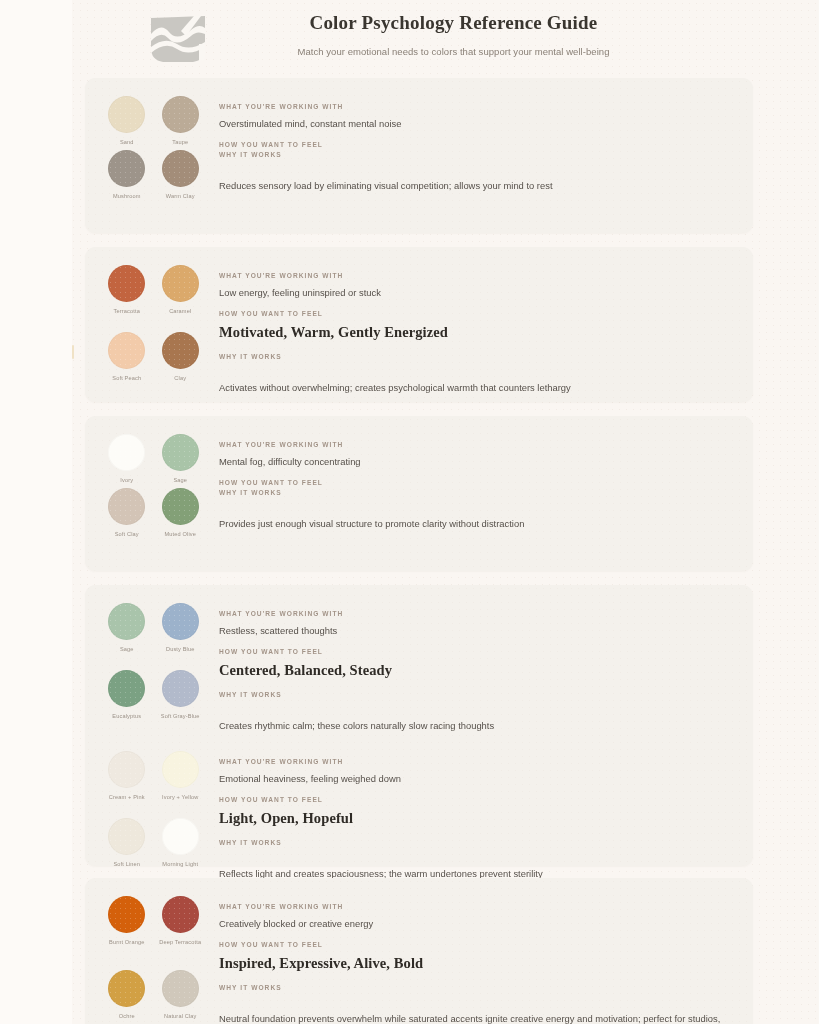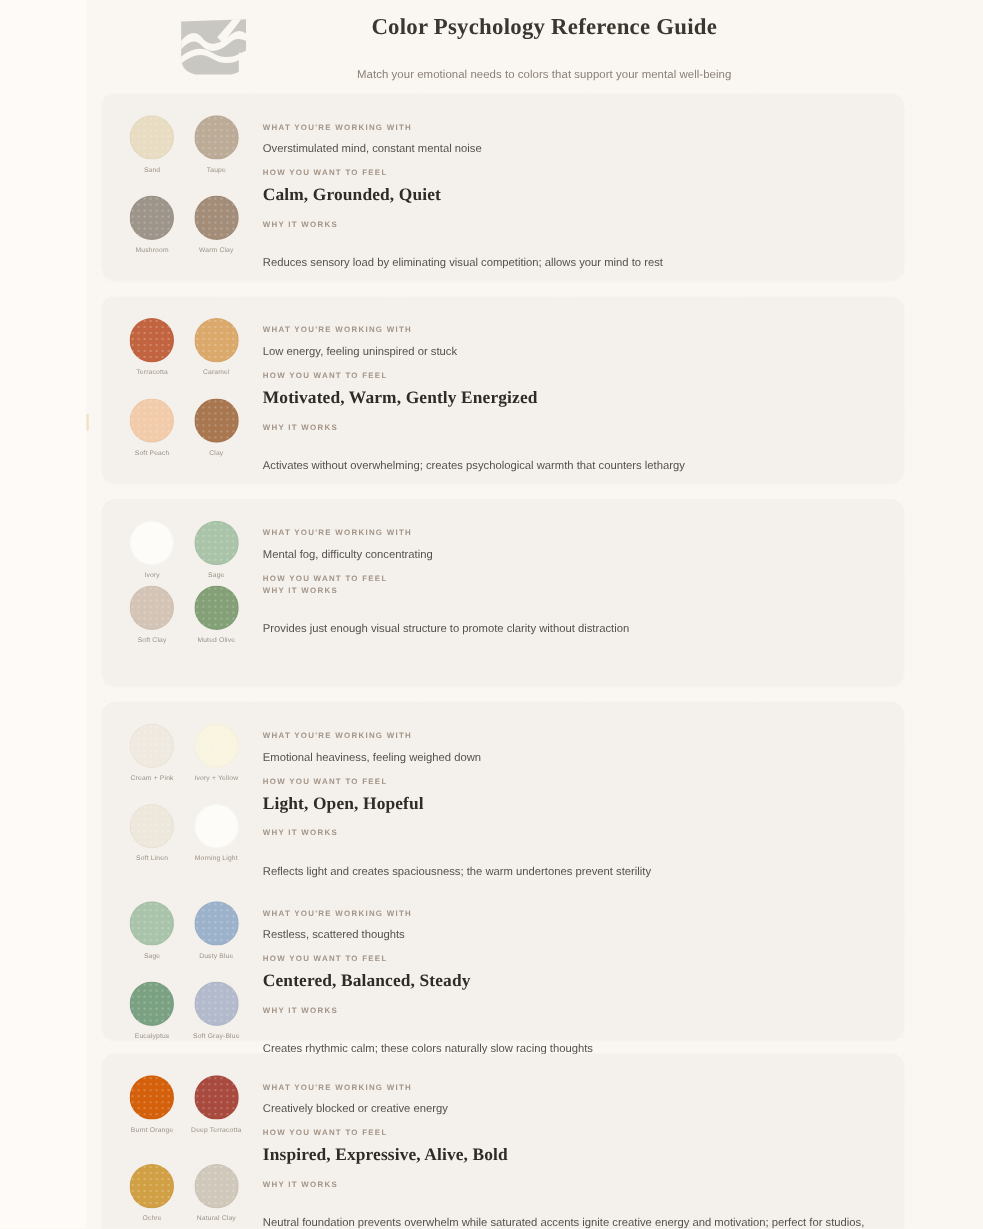--- a/index.html
+++ b/index.html
@@ -79,21 +79,21 @@
     font-size: 19px;
     font-weight: 700;
     color: #3a3630;
     letter-spacing: 0.2px;
     line-height: 26px;
   }
 
   #page-subtitle {
     font-size: 9.5px;
     color: #8a8077;
-    margin-top: 20px;
+    margin-top: 9px;
     line-height: 14px;
     letter-spacing: 0.05px;
   }
 
   
   .card {
     position: absolute;
     left: 85px;
     width: 668px;
     background: #f4f1ec;
@@ -225,21 +225,20 @@
             </div>
             <div class="swatch-cell">
               <div class="swatch-dot" style="background: radial-gradient(rgba(255, 255, 255, 0.22) 0.6px, transparent 0.7px) 0% 0% / 5px 5px rgb(163, 141, 121);"></div>
               <div class="swatch-label">Warm Clay</div>
             </div>
           </div>
           <div class="entry-text">
             <div class="kicker">WHAT YOU'RE WORKING WITH</div>
             <div class="body-line">Overstimulated mind, constant mental noise</div>
             <div class="kicker">HOW YOU WANT TO FEEL</div>
-            <div class="feel-line">Calm, Grounded, Quiet</div>
             <div class="kicker">WHY IT WORKS</div>
             <div class="why-line">Reduces sensory load by eliminating visual competition; allows your mind to rest</div>
           </div>
         </div>
       </div>
       <div class="card" style="top: 247px; height: 155px;">
         <div class="entry">
           <div class="swatches">
             <div class="swatch-cell">
               <div class="swatch-dot" style="background: radial-gradient(rgba(255, 255, 255, 0.22) 0.6px, transparent 0.7px) 0% 0% / 5px 5px rgb(194, 100, 63);"></div>
@@ -294,20 +293,48 @@
             <div class="kicker">HOW YOU WANT TO FEEL</div>
             <div class="kicker">WHY IT WORKS</div>
             <div class="why-line">Provides just enough visual structure to promote clarity without distraction</div>
           </div>
         </div>
       </div>
       <div class="card" style="top: 585px; height: 281px;">
         <div class="entry">
           <div class="swatches">
             <div class="swatch-cell">
+              <div class="swatch-dot" style="background: radial-gradient(rgba(255, 255, 255, 0.22) 0.6px, transparent 0.7px) 0% 0% / 5px 5px rgb(169, 196, 171);"></div>
+              <div class="swatch-label">Sage</div>
+            </div>
+            <div class="swatch-cell">
+              <div class="swatch-dot" style="background: radial-gradient(rgba(255, 255, 255, 0.22) 0.6px, transparent 0.7px) 0% 0% / 5px 5px rgb(156, 178, 203);"></div>
+              <div class="swatch-label">Dusty Blue</div>
+            </div>
+            <div class="swatch-cell">
+              <div class="swatch-dot" style="background: radial-gradient(rgba(255, 255, 255, 0.22) 0.6px, transparent 0.7px) 0% 0% / 5px 5px rgb(123, 161, 131);"></div>
+              <div class="swatch-label">Eucalyptus</div>
+            </div>
+            <div class="swatch-cell">
+              <div class="swatch-dot" style="background: radial-gradient(rgba(255, 255, 255, 0.22) 0.6px, transparent 0.7px) 0% 0% / 5px 5px rgb(178, 186, 203);"></div>
+              <div class="swatch-label">Soft Gray-Blue</div>
+            </div>
+          </div>
+          <div class="entry-text">
+            <div class="kicker">WHAT YOU'RE WORKING WITH</div>
+            <div class="body-line">Restless, scattered thoughts</div>
+            <div class="kicker">HOW YOU WANT TO FEEL</div>
+            <div class="feel-line">Centered, Balanced, Steady</div>
+            <div class="kicker">WHY IT WORKS</div>
+            <div class="why-line">Creates rhythmic calm; these colors naturally slow racing thoughts</div>
+          </div>
+        </div>
+        <div class="entry">
+          <div class="swatches">
+            <div class="swatch-cell">
               <div class="swatch-dot" style="background: radial-gradient(rgba(255, 255, 255, 0.22) 0.6px, transparent 0.7px) 0% 0% / 5px 5px rgb(239, 233, 224);"></div>
               <div class="swatch-label">Cream + Pink</div>
             </div>
             <div class="swatch-cell">
               <div class="swatch-dot" style="background: radial-gradient(rgba(255, 255, 255, 0.22) 0.6px, transparent 0.7px) 0% 0% / 5px 5px rgb(248, 244, 224);"></div>
               <div class="swatch-label">Ivory + Yellow</div>
             </div>
             <div class="swatch-cell">
               <div class="swatch-dot" style="background: radial-gradient(rgba(255, 255, 255, 0.22) 0.6px, transparent 0.7px) 0% 0% / 5px 5px rgb(238, 232, 220);"></div>
               <div class="swatch-label">Soft Linen</div>
@@ -319,48 +346,20 @@
           </div>
           <div class="entry-text">
             <div class="kicker">WHAT YOU'RE WORKING WITH</div>
             <div class="body-line">Emotional heaviness, feeling weighed down</div>
             <div class="kicker">HOW YOU WANT TO FEEL</div>
             <div class="feel-line">Light, Open, Hopeful</div>
             <div class="kicker">WHY IT WORKS</div>
             <div class="why-line">Reflects light and creates spaciousness; the warm undertones prevent sterility</div>
           </div>
         </div>
-        <div class="entry">
-          <div class="swatches">
-            <div class="swatch-cell">
-              <div class="swatch-dot" style="background: radial-gradient(rgba(255, 255, 255, 0.22) 0.6px, transparent 0.7px) 0% 0% / 5px 5px rgb(169, 196, 171);"></div>
-              <div class="swatch-label">Sage</div>
-            </div>
-            <div class="swatch-cell">
-              <div class="swatch-dot" style="background: radial-gradient(rgba(255, 255, 255, 0.22) 0.6px, transparent 0.7px) 0% 0% / 5px 5px rgb(156, 178, 203);"></div>
-              <div class="swatch-label">Dusty Blue</div>
-            </div>
-            <div class="swatch-cell">
-              <div class="swatch-dot" style="background: radial-gradient(rgba(255, 255, 255, 0.22) 0.6px, transparent 0.7px) 0% 0% / 5px 5px rgb(123, 161, 131);"></div>
-              <div class="swatch-label">Eucalyptus</div>
-            </div>
-            <div class="swatch-cell">
-              <div class="swatch-dot" style="background: radial-gradient(rgba(255, 255, 255, 0.22) 0.6px, transparent 0.7px) 0% 0% / 5px 5px rgb(178, 186, 203);"></div>
-              <div class="swatch-label">Soft Gray-Blue</div>
-            </div>
-          </div>
-          <div class="entry-text">
-            <div class="kicker">WHAT YOU'RE WORKING WITH</div>
-            <div class="body-line">Restless, scattered thoughts</div>
-            <div class="kicker">HOW YOU WANT TO FEEL</div>
-            <div class="feel-line">Centered, Balanced, Steady</div>
-            <div class="kicker">WHY IT WORKS</div>
-            <div class="why-line">Creates rhythmic calm; these colors naturally slow racing thoughts</div>
-          </div>
-        </div>
       </div>
       <div class="card" style="top: 878px; height: 160px;">
         <div class="entry">
           <div class="swatches">
             <div class="swatch-cell">
               <div class="swatch-dot" style="background: radial-gradient(rgba(255, 255, 255, 0.22) 0.6px, transparent 0.7px) 0% 0% / 5px 5px rgb(212, 96, 11);"></div>
               <div class="swatch-label">Burnt Orange</div>
             </div>
             <div class="swatch-cell">
               <div class="swatch-dot" style="background: radial-gradient(rgba(255, 255, 255, 0.22) 0.6px, transparent 0.7px) 0% 0% / 5px 5px rgb(169, 74, 63);"></div>

